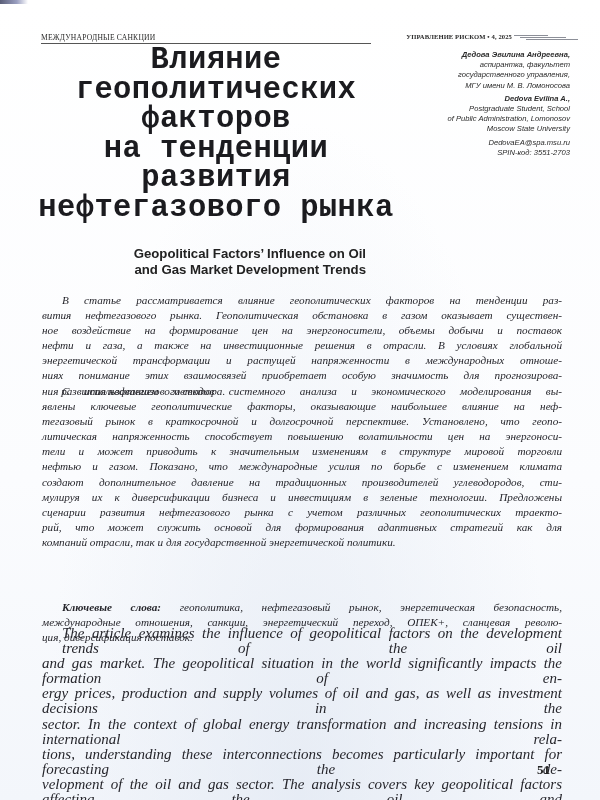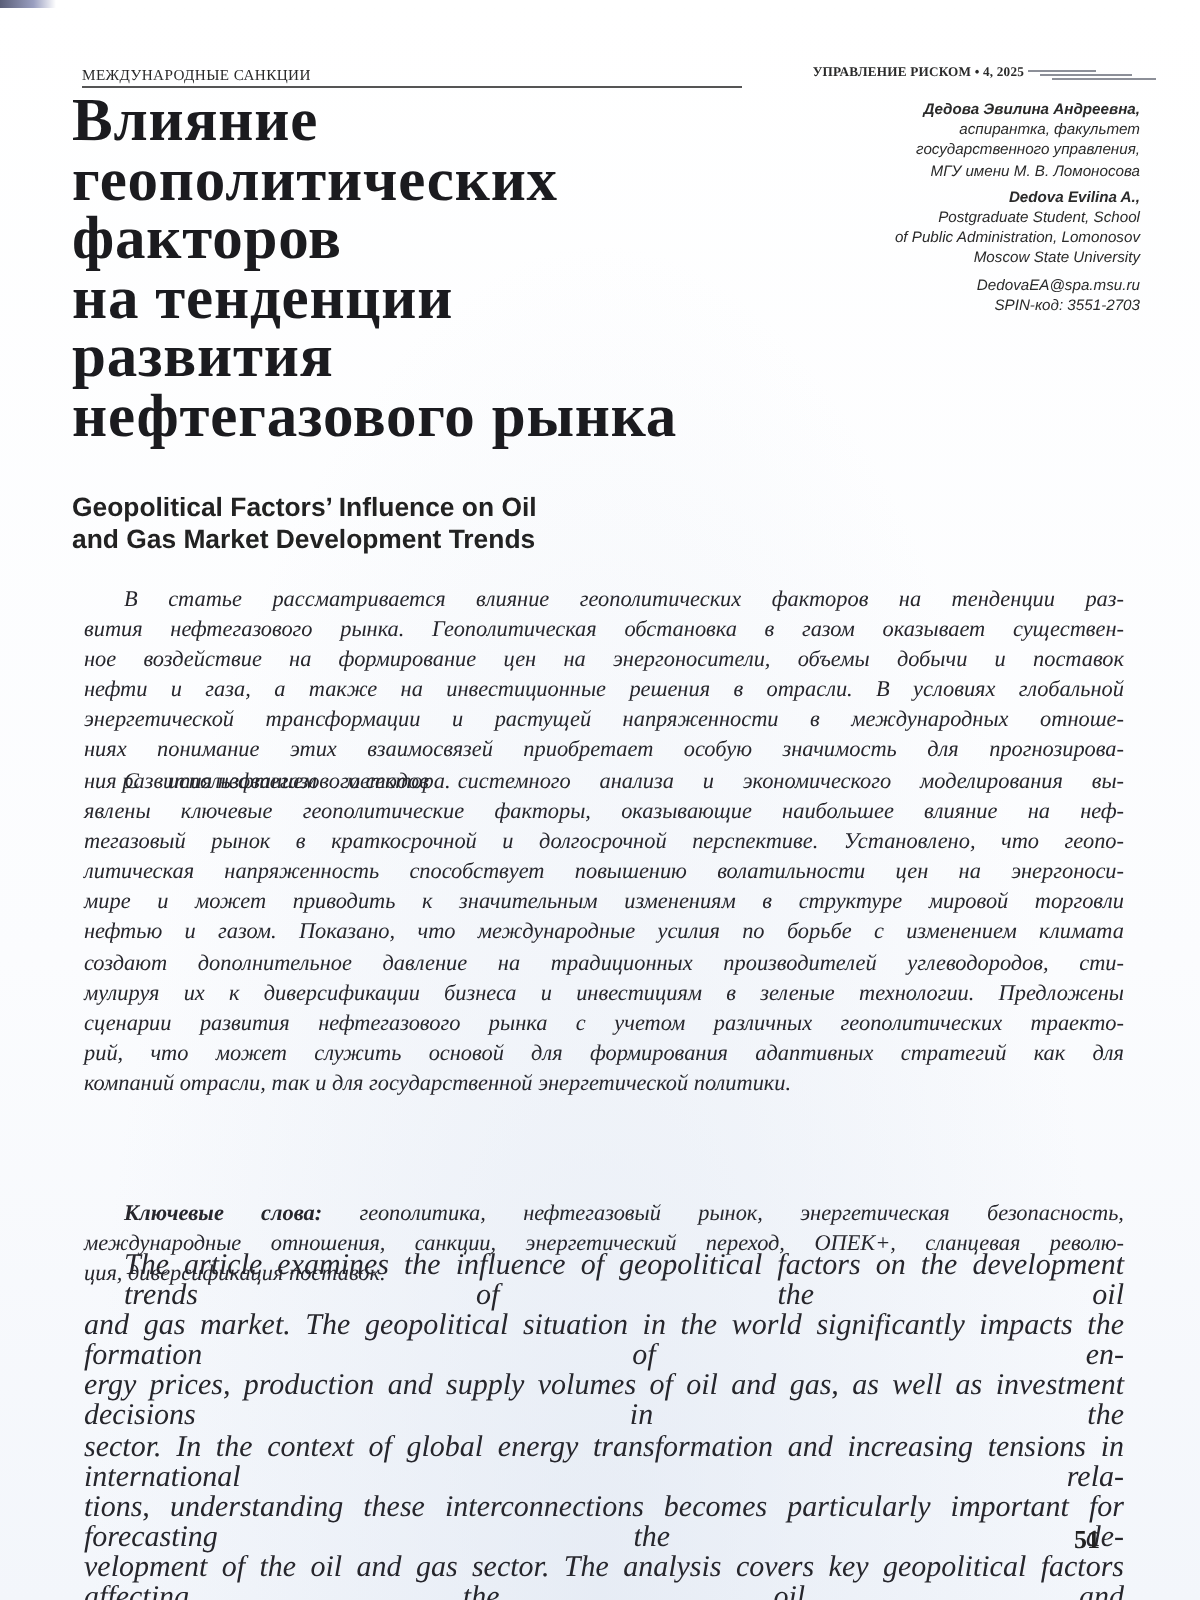--- a/index.html
+++ b/index.html
@@ -32,32 +32,32 @@
       position: absolute; right: 66px; top: 0;
       font-size: 6.6px; color: #2a2a2a; font-weight: bold; letter-spacing: 0.1px;
     }
     .rh-stripe {
       position: absolute; right: 0; top: 2px; width: 64px; height: 6px;
     }
     .rh-stripe i { position: absolute; display: block; height: 1.4px; background: #8c8f98; }
 
     .title {
       position: absolute; left: 36px; top: 46px; width: 360px;
-      font-family: Liberation Serif, serif;
+      font-family: Liberation Mono, monospace;
       font-weight: bold; font-size: 30.5px; line-height: 29.5px;
-      color: #1b1b1f; letter-spacing: 0.4px; margin: 0;
+      color: #1b1b1f; letter-spacing: 0.4px; margin: 0; text-align: center;
     }
     .title span { display: block; }
     .subtitle {
       position: absolute; left: 36px; top: 246px; width: 330px;
       font-family: "Liberation Sans", "DejaVu Sans", sans-serif;
       font-weight: bold; font-size: 13.2px; line-height: 16px; color: #222;
       margin: 0;
     }
-    .subtitle span { display: block; }
+    .subtitle span { display: block; text-align: right; }
 
     .author {
       position: absolute; right: 30px; top: 50px; width: 220px;
       font-family: "Liberation Sans", "DejaVu Sans", sans-serif;
       font-size: 7.6px; line-height: 10.2px; color: #2a2a2a; text-align: right;
     }
     .author .name { font-weight: bold; }
     .author .block { margin-bottom: 3px; font-style: italic; }
     .author span { display: block; }
 
@@ -139,21 +139,21 @@
   <span class="line-wrap">энергетической трансформации и растущей напряженности в международных отноше-</span>
   <span class="line-wrap">ниях понимание этих взаимосвязей приобретает особую значимость для прогнозирова-</span>
   <span class="line-wrap last">ния развития нефтегазового сектора.</span>
 </div>
 
 <div class="abstract ru-p2">
   <span class="line-wrap indent">С использованием методов системного анализа и экономического моделирования вы-</span>
   <span class="line-wrap">явлены ключевые геополитические факторы, оказывающие наибольшее влияние на неф-</span>
   <span class="line-wrap">тегазовый рынок в краткосрочной и долгосрочной перспективе. Установлено, что геопо-</span>
   <span class="line-wrap">литическая напряженность способствует повышению волатильности цен на энергоноси-</span>
-  <span class="line-wrap">мире и может приводить к значительным изменениям в структуре мировой торговли</span>
+  <span class="line-wrap">тели и может приводить к значительным изменениям в структуре мировой торговли</span>
   <span class="line-wrap">нефтью и газом. Показано, что международные усилия по борьбе с изменением климата</span>
   <span class="line-wrap">создают дополнительное давление на традиционных производителей углеводородов, сти-</span>
   <span class="line-wrap">мулируя их к диверсификации бизнеса и инвестициям в зеленые технологии. Предложены</span>
   <span class="line-wrap">сценарии развития нефтегазового рынка с учетом различных геополитических траекто-</span>
   <span class="line-wrap">рий, что может служить основой для формирования адаптивных стратегий как для</span>
   <span class="line-wrap last">компаний отрасли, так и для государственной энергетической политики.</span>
 </div>
 
 <div class="abstract keywords">
   <span class="line-wrap indent"><span class="kw-label">Ключевые слова:</span><span> геополитика, нефтегазовый рынок, энергетическая безопасность,</span></span>

